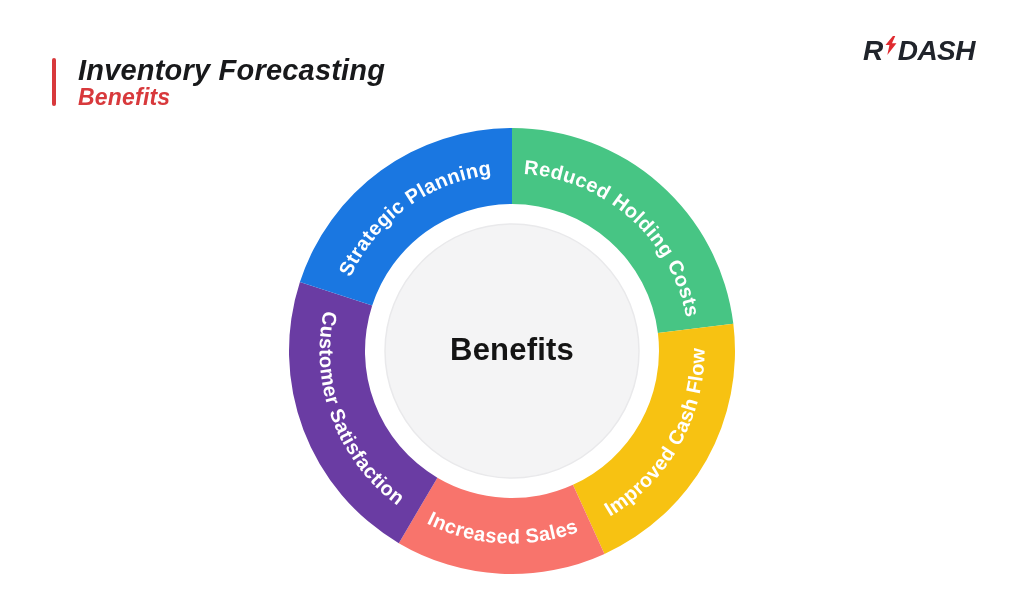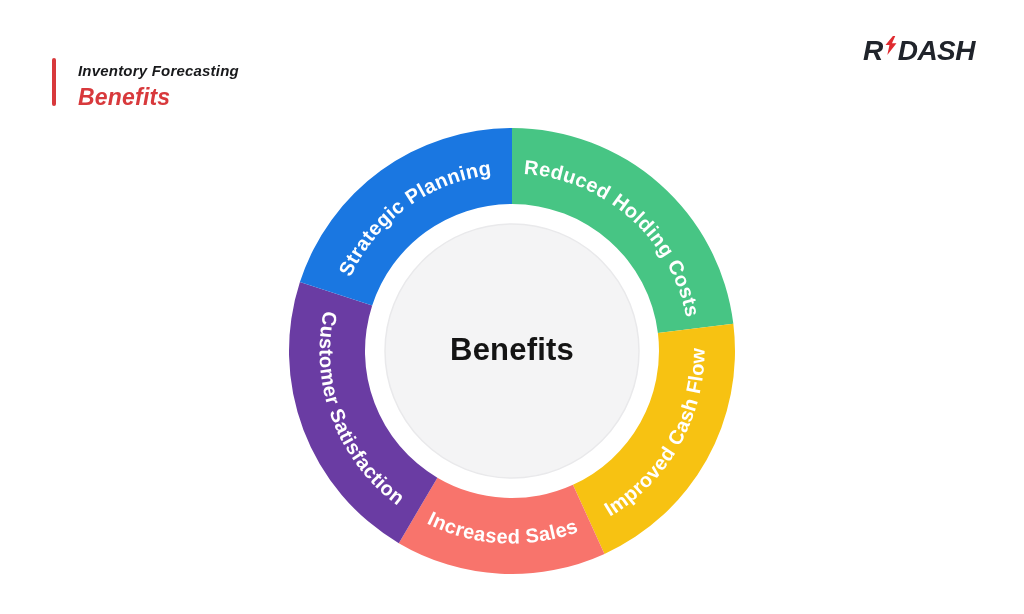--- a/index.html
+++ b/index.html
@@ -15,21 +15,21 @@
   }
   
   .header { position: absolute; left: 0; top: 0; width: 100%; height: 120px; }
   .accent-bar {
     position: absolute; left: 52px; top: 58px;
     width: 4px; height: 48px; border-radius: 2px;
   }
   .titles { position: absolute; left: 78px; top: 57px; }
   .title-line1 {
     margin: 0;
-    font-size: 15px; font-style: italic; font-weight: bold;
+    font-size: 29px; font-style: italic; font-weight: bold;
     letter-spacing: 0.2px; line-height: 27px;
   }
   .title-line2 {
     margin: 0;
     font-size: 23px; font-style: italic; font-weight: bold;
     letter-spacing: 0.2px; line-height: 27px;
   }
   
   .logo {
     position: absolute; top: 36px; right: 49px;

